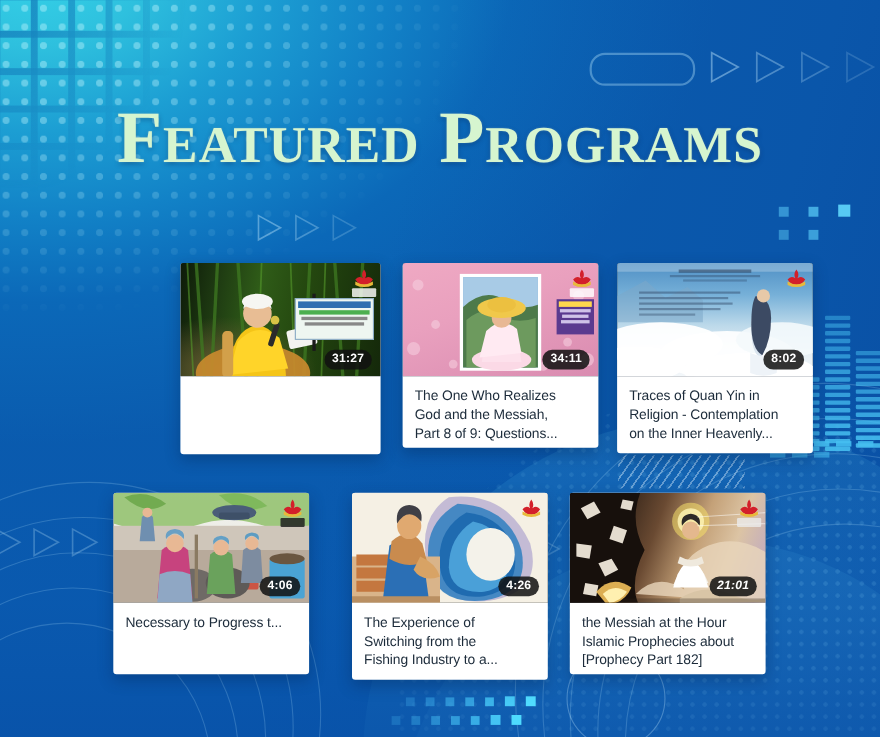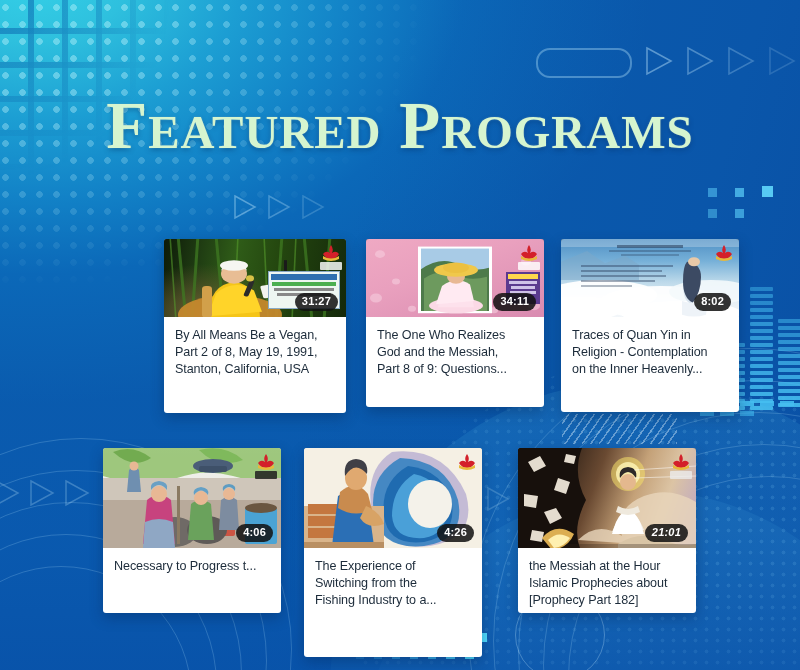--- a/index.html
+++ b/index.html
@@ -128,21 +128,21 @@
   .card {
     position: absolute;
     background: #ffffff;
     border-radius: 3px;
     box-shadow: 0 5px 14px rgba(2,32,72,0.32);
     overflow: hidden;
   }
   .card-thumb {
     position: relative;
     width: 100%;
-    height: 78px;
+    height: 103px;
     overflow: hidden;
     background: #123;
   }
   .thumb-art { position:absolute; inset:0; }
   .badge-dur {
     position: absolute;
     right: 8px; bottom: 6px;
     background: rgba(17,17,17,0.86);
     color: #ffffff;
     font-size: 11px;
@@ -389,25 +389,20 @@
       </div>
       <div class="logo-sub"></div>
       <div style="position:absolute;left:104px;top:32px;width:70px;height:36px;background:#eef6f1;border:1px solid #88a9c4;">
         <div style="height:6px;background:#2f6fb0;margin:2px;"></div>
         <div style="height:4px;background:#4caf50;margin:2px 3px;"></div>
         <div style="height:3px;background:#888;margin:2px 5px;"></div>
         <div style="height:3px;background:#888;margin:2px 8px;"></div>
       </div>
       <div class="badge-dur">31:27</div>
     </div>
-    <div class="card-title">
-      <span>By All Means Be a Vegan,</span>
-      <span>Part 2 of 8, May 19, 1991,</span>
-      <span>Stanton, California, USA</span>
-    </div>
   </div>
 
   <div class="card" style="left:366px;top:239px;width:178px;height:168px;">
     <div class="card-thumb">
       <div class="thumb-art" style="background:linear-gradient(160deg,#efa9c3 0%,#e9a0be 40%,#d98bb0 100%);">
         <svg width="100%" height="100%" viewBox="0 0 178 103" preserveAspectRatio="none">
           <g fill="#f6cdde" opacity="0.6">
             <circle cx="14" cy="20" r="5"></circle>
               <circle cx="30" cy="56" r="4"></circle>
               <circle cx="10" cy="78" r="6"></circle>
@@ -534,21 +529,21 @@
           </svg>
       </div>
       <div class="logo-sub" style="background:rgba(30,30,30,0.85);"></div>
       <div class="badge-dur">4:06</div>
     </div>
     <div class="card-title">
       <span>Necessary to Progress t...</span>
     </div>
   </div>
 
-  <div class="card" style="left:304px;top:448px;width:178px;height:209px;">
+  <div class="card" style="left:320px;top:448px;width:178px;height:170px;">
     <div class="card-thumb" style="height:100px;">
       <div class="thumb-art" style="background:linear-gradient(170deg,#f6f2e8 0%,#f0ece0 45%,#e2d7c4 100%);">
         <svg width="100%" height="100%" viewBox="0 0 178 100" preserveAspectRatio="none">
           <path d="M0 0 h178 v100 h-178z" fill="#f5f0e4"></path>
           <path d="M88 4 q52 -6 74 42 q12 44 -36 52 q-48 6 -58 -34 q-8 -42 20 -60z" fill="#9a8fc9" opacity="0.55"></path>
           <path d="M96 10 q46 2 58 42 q8 40 -34 46 q-44 4 -50 -32 q-6 -38 26 -56z" fill="#2f7fc0" opacity="0.85"></path>
           <path d="M104 18 q36 4 44 38 q4 32 -28 38 q-36 4 -40 -26 q-4 -34 24 -50z" fill="#1f6bb0"></path>
           <path d="M110 26 q28 6 32 34 q2 26 -22 30 q-30 2 -32 -22 q0 -28 22 -42z" fill="#4aa0d8"></path>
           <ellipse cx="126" cy="56" rx="22" ry="24" fill="#f4f2ea"></ellipse>
           <path d="M0 58 h80 v42 h-80z" fill="#d9b48a"></path>

